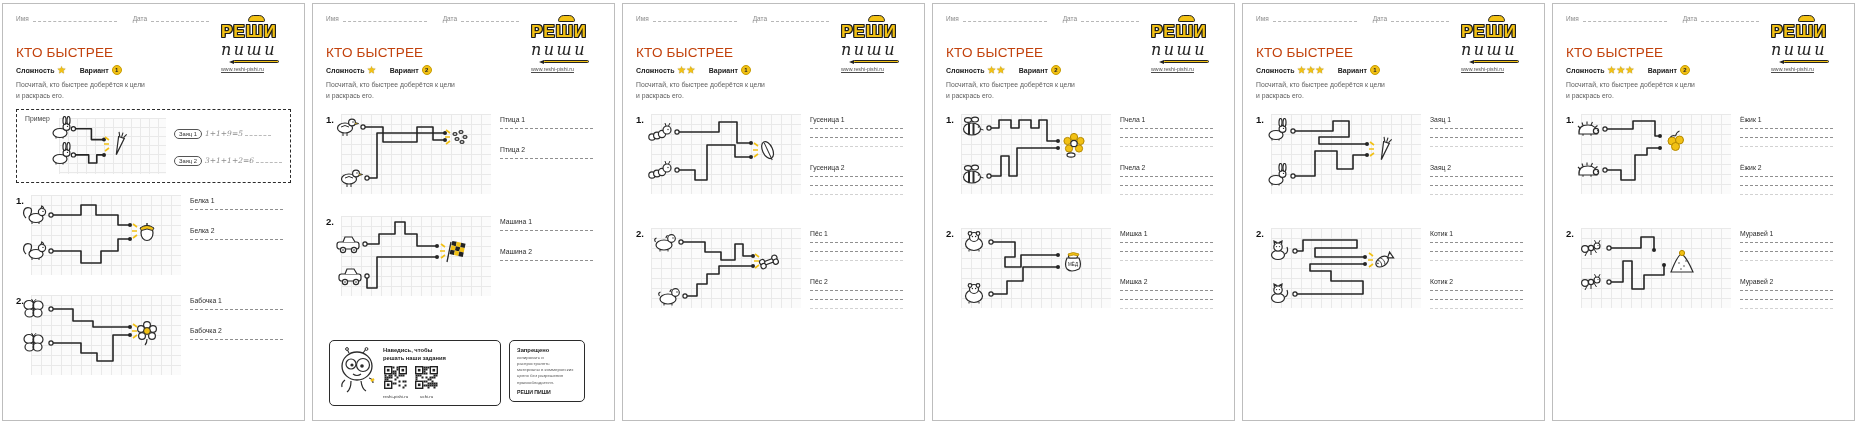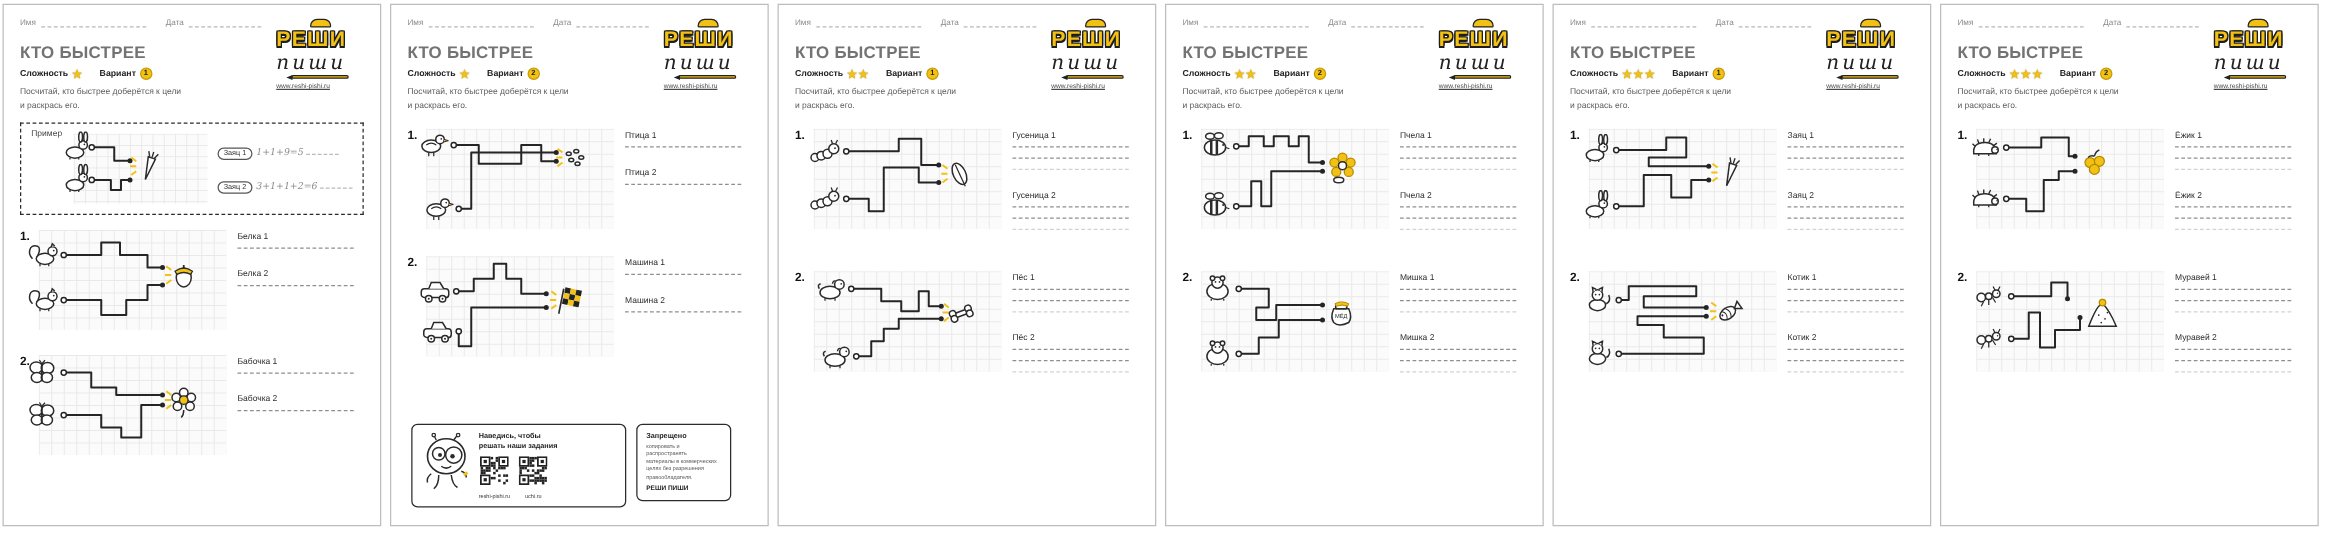--- a/index.html
+++ b/index.html
@@ -5,21 +5,21 @@
   :root{ --acc:#F2C114; --ink:#1c1c1c; }
   *{box-sizing:border-box}
   body{margin:0;background:#ffffff;font-family:"Liberation Sans",sans-serif}
   #strip{display:flex;gap:7px;padding:3px 2px;width:1862px;height:426px}
   .page{position:relative;flex:0 0 303px;height:418px;background:#fff;border:1px solid #bdbdbd;padding:11px 13px;overflow:hidden}
   
   .nd{display:flex;align-items:flex-end;font-size:6.5px;color:#8a8a8a;gap:4px}
   .nd .dash{border-bottom:1px dashed #b8b8b8;height:7px}
   .nd .d1{width:84px}.nd .d2{width:58px}
   .nd .lbl2{margin-left:12px}
-  .title{margin-top:12px;font-size:13.5px;font-weight:bold;color:#737373;letter-spacing:.2px}
+  .title{margin-top:23px;font-size:13.5px;font-weight:normal;color:#c2410c;letter-spacing:.2px}
   .meta{display:flex;align-items:center;margin-top:5px;font-size:7px;font-weight:bold;color:#222;gap:3px}
   .stars{color:var(--acc);font-size:9px;letter-spacing:1px;text-shadow:0 0 1px #8a6d00;margin-right:4px;line-height:1}
   .vbadge{display:inline-flex;width:10px;height:10px;border-radius:50%;background:var(--acc);color:#222;
           font-size:6px;font-weight:bold;align-items:center;justify-content:center;border:1px solid #c79b00}
   .instr{margin-top:5px;font-size:6.8px;line-height:1.55;color:#5d5d5d;width:175px}
   
   .logo{position:absolute;top:11px;right:13px;width:70px;}
   .cap{width:17px;height:7px;background:var(--acc);border:1.2px solid #222;border-radius:9px 9px 2px 2px;margin:0 auto 1px}
   .l1{font-size:17px;font-weight:bold;color:var(--acc);letter-spacing:1px;line-height:1;
       text-shadow:-1px 0 #1d1d1d,1px 0 #1d1d1d,0 -1px #1d1d1d,0 1px #1d1d1d,1px 1px #1d1d1d,-1px -1px #1d1d1d,1px -1px #1d1d1d,-1px 1px #1d1d1d}

